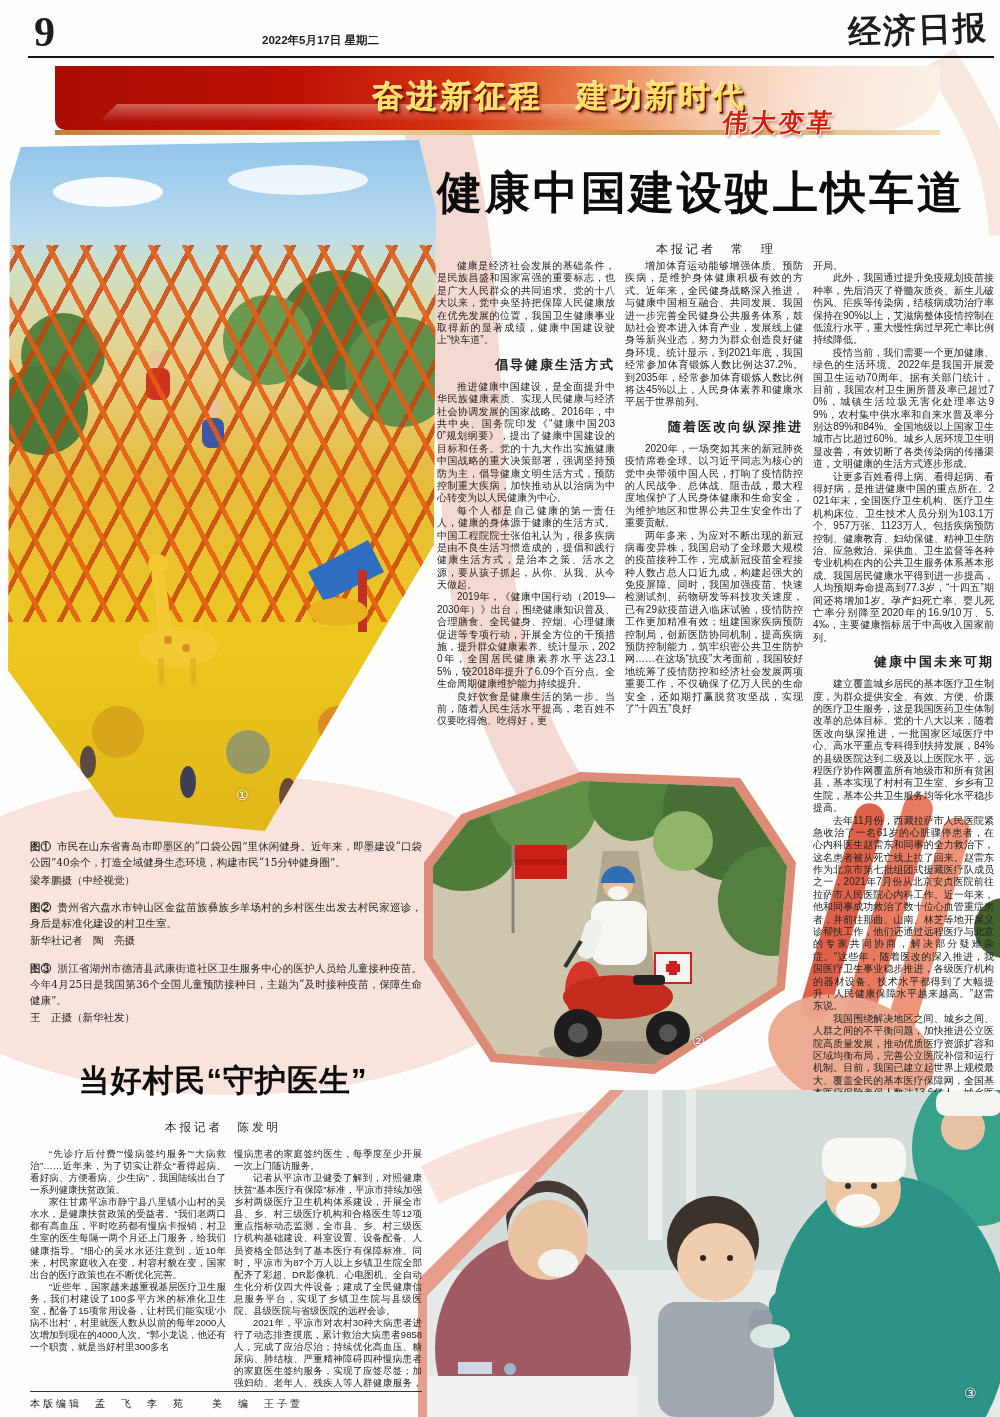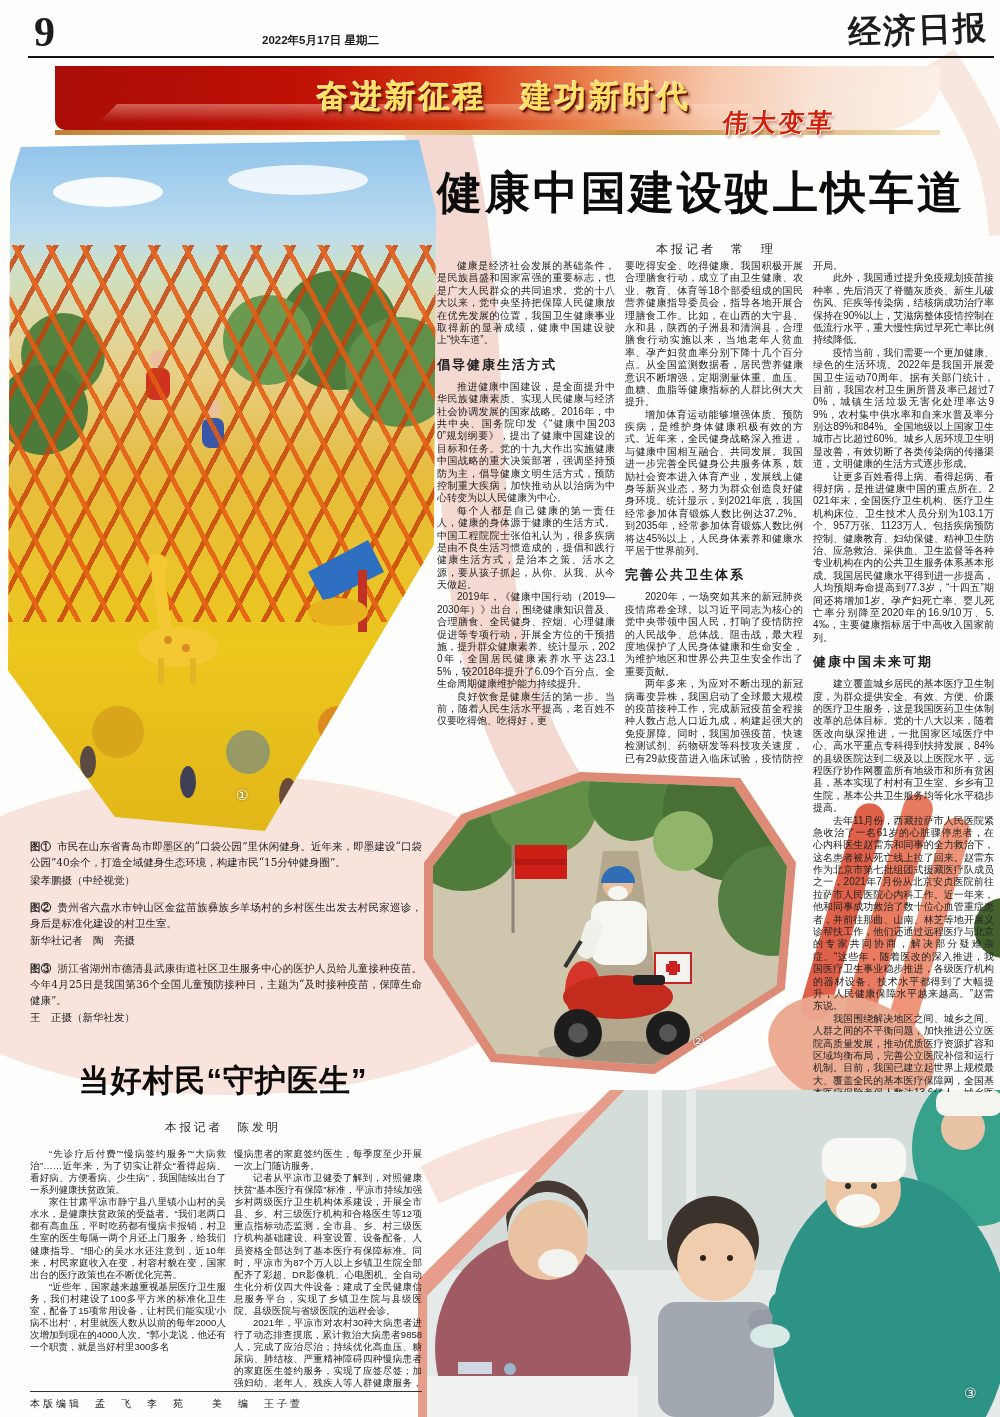--- a/index.html
+++ b/index.html
@@ -15,39 +15,39 @@
   .header-rule{left:28px;top:56px;width:966px;height:2px;background:#141414;}
   
   .banner{left:55px;top:64px;width:885px;height:86px;}
   .banner-band{position:absolute;left:0;top:2px;width:100%;height:64px;
     background:linear-gradient(97deg,#a90d06 0%,#bf1106 28%,#d63512 46%,#ec8a55 62%,#f6c7ac 74%,#f9e4d6 86%,#fbf0e8 100%);
     border-radius:0 0 60px 10px/0 0 50px 10px;}
   .banner-streak{position:absolute;left:6%;top:40px;width:72%;height:18px;
     background:linear-gradient(rgba(255,225,205,.4),rgba(255,225,205,0));transform:skewX(-45deg);}
   .gold-strip{position:absolute;left:0;top:66px;width:100%;height:5px;
     background:linear-gradient(90deg,#c08136,#ecd3a0 35%,#c89040 65%,#f2e0bc 100%);}
-  .slogan{position:absolute;left:262px;top:12px;width:440px;text-align:left;
+  .slogan{position:absolute;left:252px;top:12px;width:440px;text-align:right;
     font-size:31px;font-weight:900;letter-spacing:3px;color:#ffe062;
     text-shadow:1.5px 1.5px 0 #6f1300,-1px -1px 0 #fff3c2,3px 3px 3px rgba(70,10,0,.55);}
   .badge-slogan{position:absolute;left:668px;top:42px;font-size:25px;font-weight:900;letter-spacing:3px;
     color:#d2200a;transform:skewX(-6deg);
     text-shadow:1px 1px 0 #fff,-1px -1px 0 #ffe9d4,2.5px 2.5px 3px rgba(130,25,0,.45);}
   
   .main-title{left:437px;top:163px;width:558px;font-size:45px;font-weight:900;
     letter-spacing:3px;color:#0c0c0c;z-index:2;}
   .main-byline{left:437px;top:241px;width:558px;text-align:center;font-size:12px;letter-spacing:3px;
     font-family:"Liberation Serif",serif;z-index:2;}
   .col{z-index:2;font-size:10px;line-height:1.24;text-align:justify;word-break:break-all;
     overflow:hidden;color:#222;}
   .col1{left:437px;top:260px;width:178px;height:506px;}
   .col2{left:625px;top:260px;width:178px;height:506px;}
   .col3{left:813px;top:260px;width:181px;height:832px;}
   .para{text-indent:2em;margin:0;}
   .para.cont{text-indent:0;}
-  .subhead{text-align:left;font-weight:900;font-size:13px;letter-spacing:2px;margin:10px 0 8px;}
+  .subhead{text-align:right;font-weight:900;font-size:13px;letter-spacing:2px;margin:10px 0 8px;}
   
   .captions{left:30px;top:838px;width:392px;z-index:2;font-family:"DejaVu Serif",serif;
     font-size:10.5px;line-height:1.55;color:#262626;text-align:justify;word-break:break-all;}
   .caption{margin-bottom:11px;}
   .caption b{font-weight:bold;margin-right:6px;}
   .credit{text-align:left;padding-right:10px;margin-top:1px;}
   
   .title2{left:25px;top:1060px;width:396px;text-align:center;font-size:31px;font-weight:900;
     letter-spacing:1px;z-index:2;color:#0c0c0c;}
   .byline2{left:25px;top:1120px;width:396px;text-align:center;font-size:11.5px;letter-spacing:3px;
@@ -157,23 +157,22 @@
   <div class="abs main-byline">本报记者　常　理</div>
   <div class="abs col col1">
       <div class="para">健康是经济社会发展的基础条件，是民族昌盛和国家富强的重要标志，也是广大人民群众的共同追求。党的十八大以来，党中央坚持把保障人民健康放在优先发展的位置，我国卫生健康事业取得新的显著成绩，健康中国建设驶上“快车道”。</div>
       <div class="subhead">倡导健康生活方式</div>
       <div class="para">推进健康中国建设，是全面提升中华民族健康素质、实现人民健康与经济社会协调发展的国家战略。2016年，中共中央、国务院印发《“健康中国2030”规划纲要》，提出了健康中国建设的目标和任务。党的十九大作出实施健康中国战略的重大决策部署，强调坚持预防为主，倡导健康文明生活方式，预防控制重大疾病，加快推动从以治病为中心转变为以人民健康为中心。</div>
       <div class="para">每个人都是自己健康的第一责任人，健康的身体源于健康的生活方式。中国工程院院士张伯礼认为，很多疾病是由不良生活习惯造成的，提倡和践行健康生活方式，是治本之策、活水之源，要从孩子抓起，从你、从我、从今天做起。</div>
       <div class="para">2019年，《健康中国行动（2019—2030年）》出台，围绕健康知识普及、合理膳食、全民健身、控烟、心理健康促进等专项行动，开展全方位的干预措施，提升群众健康素养。统计显示，2020年，全国居民健康素养水平达23.15%，较2018年提升了6.09个百分点。全生命周期健康维护能力持续提升。</div>
       <div class="para">良好饮食是健康生活的第一步。当前，随着人民生活水平提高，老百姓不仅要吃得饱、吃得好，更</div>
     </div>
   <div class="abs col col2">
-      <div class="para cont">要吃得安全、吃得健康。我国积极开展合理膳食行动，成立了由卫生健康、农业、教育、体育等18个部委组成的国民营养健康指导委员会，指导各地开展合理膳食工作。比如，在山西的大宁县、永和县，陕西的子洲县和清涧县，合理膳食行动实施以来，当地老年人贫血率、孕产妇贫血率分别下降十几个百分点。从全国监测数据看，居民营养健康意识不断增强，定期测量体重、血压、血糖、血脂等健康指标的人群比例大大提升。</div>
       <div class="para">增加体育运动能够增强体质、预防疾病，是维护身体健康积极有效的方式。近年来，全民健身战略深入推进，与健康中国相互融合、共同发展。我国进一步完善全民健身公共服务体系，鼓励社会资本进入体育产业，发展线上健身等新兴业态，努力为群众创造良好健身环境。统计显示，到2021年底，我国经常参加体育锻炼人数比例达37.2%。到2035年，经常参加体育锻炼人数比例将达45%以上，人民身体素养和健康水平居于世界前列。</div>
-      <div class="subhead">完善公共卫生体系</div>
+      <div class="subhead">随着医改向纵深推进</div>
       <div class="para">2020年，一场突如其来的新冠肺炎疫情席卷全球。以习近平同志为核心的党中央带领中国人民，打响了疫情防控的人民战争、总体战、阻击战，最大程度地保护了人民身体健康和生命安全，为维护地区和世界公共卫生安全作出了重要贡献。</div>
       <div class="para">两年多来，为应对不断出现的新冠病毒变异株，我国启动了全球最大规模的疫苗接种工作，完成新冠疫苗全程接种人数占总人口近九成，构建起强大的免疫屏障。同时，我国加强疫苗、快速检测试剂、药物研发等科技攻关速度，已有29款疫苗进入临床试验，疫情防控工作更加精准有效；组建国家疾病预防控制局，创新医防协同机制，提高疾病预防控制能力，筑牢织密公共卫生防护网……在这场“抗疫”大考面前，我国较好地统筹了疫情防控和经济社会发展两项重要工作，不仅确保了亿万人民的生命安全，还如期打赢脱贫攻坚战，实现了“十四五”良好</div>
     </div>
   <div class="abs col col3">
       <div class="para cont">开局。</div>
       <div class="para">此外，我国通过提升免疫规划疫苗接种率，先后消灭了脊髓灰质炎、新生儿破伤风、疟疾等传染病，结核病成功治疗率保持在90%以上，艾滋病整体疫情控制在低流行水平，重大慢性病过早死亡率比例持续降低。</div>
       <div class="para">疫情当前，我们需要一个更加健康、绿色的生活环境。2022年是我国开展爱国卫生运动70周年。据有关部门统计，目前，我国农村卫生厕所普及率已超过70%，城镇生活垃圾无害化处理率达99%，农村集中供水率和自来水普及率分别达89%和84%。全国地级以上国家卫生城市占比超过60%。城乡人居环境卫生明显改善，有效切断了各类传染病的传播渠道，文明健康的生活方式逐步形成。</div>
       <div class="para">让更多百姓看得上病、看得起病、看得好病，是推进健康中国的重点所在。2021年末，全国医疗卫生机构、医疗卫生机构床位、卫生技术人员分别为103.1万个、957万张、1123万人。包括疾病预防控制、健康教育、妇幼保健、精神卫生防治、应急救治、采供血、卫生监督等各种专业机构在内的公共卫生服务体系基本形成。我国居民健康水平得到进一步提高，人均预期寿命提高到77.3岁，“十四五”期间还将增加1岁。孕产妇死亡率、婴儿死亡率分别降至2020年的16.9/10万、5.4‰，主要健康指标居于中高收入国家前列。</div>
       <div class="subhead">健康中国未来可期</div>
       <div class="para">建立覆盖城乡居民的基本医疗卫生制度，为群众提供安全、有效、方便、价廉的医疗卫生服务，这是我国医药卫生体制改革的总体目标。党的十八大以来，随着医改向纵深推进，一批国家区域医疗中心、高水平重点专科得到扶持发展，84%的县级医院达到二级及以上医院水平，远程医疗协作网覆盖所有地级市和所有贫困县，基本实现了村村有卫生室、乡乡有卫生院，基本公共卫生服务均等化水平稳步提高。</div>

